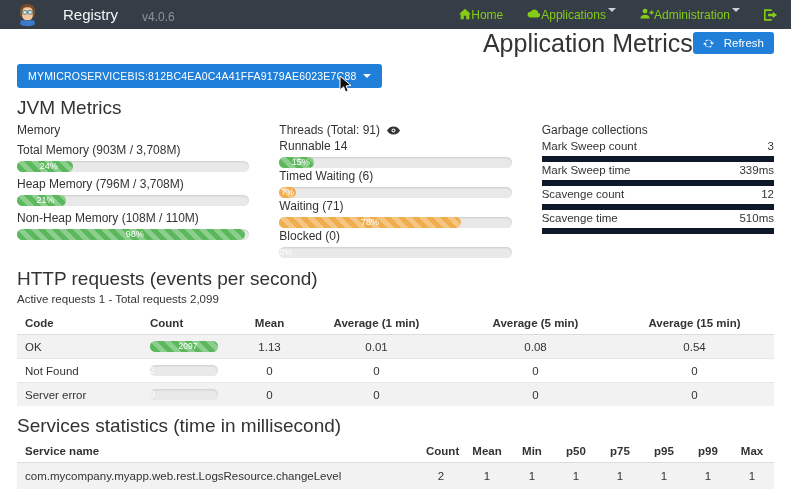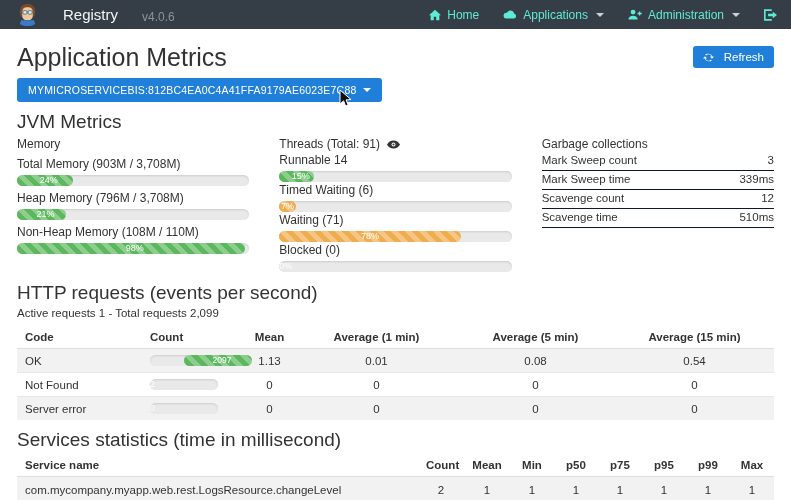--- a/index.html
+++ b/index.html
@@ -9,46 +9,46 @@
     font-family:"Liberation Sans","DejaVu Sans",sans-serif;
     color:#333; background:#fff; font-size:12px;
     position:relative;
   }
   
   .navbar { height:29px; background:var(--navbar-bg,#353d47); display:flex; align-items:center; justify-content:space-between; padding:0 14px 0 16px; }
   .brand { display:flex; align-items:center; gap:24px; cursor:pointer; }
   .brand-name { color:#f4f5f6; font-size:15px; }
   .brand-ver { color:#8b939e; font-size:12px; position:relative; top:2px; }
   .nav-right { display:flex; align-items:center; gap:24px; }
-  .nav-item { display:flex; align-items:center; gap:6px; color:#5eead4; font-size:12px; cursor:pointer; }
+  .nav-item { display:flex; color:#84cc16; font-size:12px; cursor:pointer; }
   .nav-item .icon svg { display:block; }
   .caret { width:0; height:0; border-left:4px solid transparent; border-right:4px solid transparent; border-top:4px solid #ccd1d7; display:inline-block; margin-left:2px; }
   
   .container { padding:0 17px; }
-  .page-head { display:flex; justify-content:space-between; align-items:center; margin-top:14px; }
+  .page-head { display:flex; justify-content:flex-end; align-items:center; }
   h1 { font-size:25px; font-weight:400; margin:0; line-height:28px; }
   h2 { font-size:19px; font-weight:400; margin:9px 0 3px; line-height:22px; }
   .btn { border:none; border-radius:3px; color:#fff; background:var(--primary,#1f7fd9); cursor:pointer; font-family:inherit; display:inline-flex; align-items:center; }
   .btn-refresh { font-size:11.5px; padding:5px 10px; gap:10px; }
   .btn-instance { font-size:10.5px; padding:6px 11px; gap:7px; letter-spacing:.2px; }
   .btn-instance .caret { border-top-color:#fff; margin-left:0; }
   .btn-wrap { position:relative; display:inline-block; margin-top:7px; }
   .cursor { position:absolute; right:30px; top:11px; pointer-events:none; }
   
   .jvm-grid { display:grid; grid-template-columns:1fr 1fr 1fr; column-gap:30px; margin-top:4px; }
   .col-title { font-size:12px; display:flex; align-items:center; gap:7px; line-height:15px; }
   .bar-label { font-size:12px; margin:6px 0 4px; line-height:13px; }
   .threads-col .bar-label { margin:2px 0 4px; }
   .progress { height:11px; background:var(--track,#e9e9e9); border-radius:7px; box-shadow:inset 0 1px 2px rgba(0,0,0,.12); position:relative; margin-bottom:1px; }
   .progress-fill { height:100%; border-radius:7px; text-align:center; font-size:9px; line-height:11px; color:#fff; white-space:nowrap; }
   .striped { background-image:linear-gradient(45deg, rgba(255,255,255,.3) 25%, transparent 25%, transparent 50%, rgba(255,255,255,.3) 50%, rgba(255,255,255,.3) 75%, transparent 75%, transparent); background-size:14px 14px; }
   .fill-green { background-color:var(--success,#5cb85c);padding-left:8px; }
   .fill-orange { background-color:var(--warning,#f0ad4e); }
   .fill-gray { background-color:transparent; }
-  .gc-row { display:flex; justify-content:space-between; font-size:11.5px; padding:2px 0 3px; border-bottom:1px solid #0f172a; line-height:13px; }
+  .gc-row { display:flex; justify-content:space-between; font-size:11.5px; padding:2px 0 3px; border-bottom:6px solid #0f172a; line-height:13px; }
   
   .subtitle { font-size:11.5px; margin:1px 0 7px; }
   table { width:100%; border-collapse:collapse; font-size:11.5px; table-layout:fixed; }
   th { font-weight:bold; text-align:left; padding:5px 8px; border-bottom:1px solid #ddd; }
   td { padding:5px 8px; border-top:1px solid #e7e7e7; }
   tbody tr:first-child td { border-top:none; }
   tbody tr:nth-child(odd) { background:#f2f2f2; }
   .num { text-align:center; }
   .count-track { width:68px; height:11px; margin:1px 0; }
   .count-track .progress-fill { font-size:8.5px; }
@@ -235,21 +235,21 @@
           <th class="num">Average (1 min)</th>
           <th class="num">Average (5 min)</th>
           <th class="num">Average (15 min)</th>
         </tr>
       </thead>
     <tbody id="http-tbody">
         <tr>
           <td>OK</td>
           <td>
             <div class="progress count-track">
-              <div class="progress-fill striped fill-green" style="width: 100%; margin-left: 34px;"><span class="pct">2097</span></div>
+              <div class="progress-fill striped fill-green" style="width: 100%;"><span class="pct">2097</span></div>
             </div>
           </td>
           <td class="num">1.13</td>
           <td class="num">0.01</td>
           <td class="num">0.08</td>
           <td class="num">0.54</td>
         </tr>
         <tr>
           <td>Not Found</td>
           <td>

